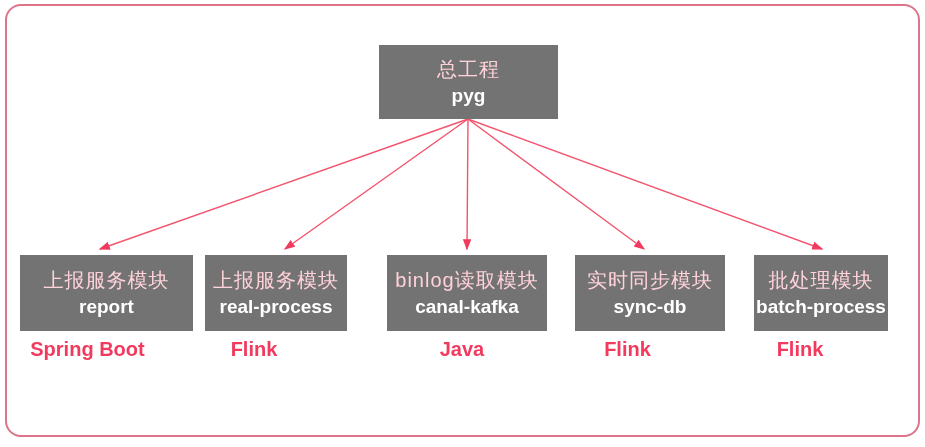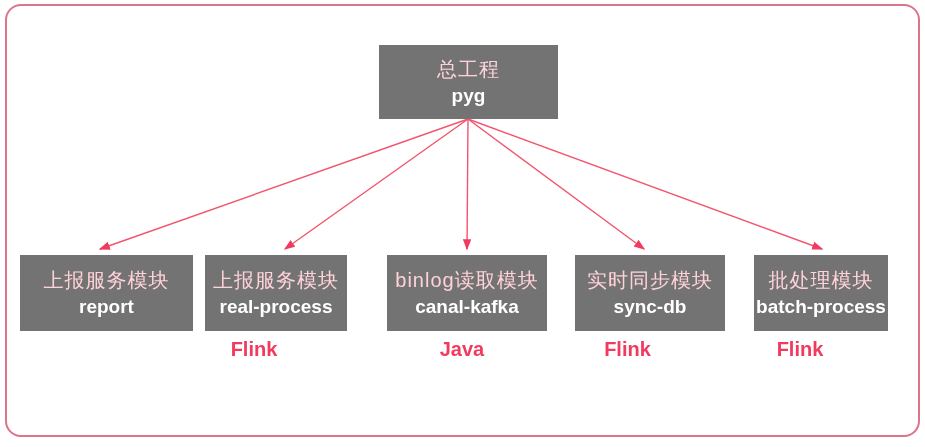--- a/index.html
+++ b/index.html
@@ -87,20 +87,21 @@
 
   <div class="node root-box">
     <div class="title">总工程</div>
     <div class="name">pyg</div>
   </div>
 
   <div class="node mod-box mod1">
     <div class="title">上报服务模块</div>
     <div class="name">report</div>
   </div>
+  <div class="tech tech1">Spring Boot</div>
 
   <div class="node mod-box mod2">
     <div class="title">上报服务模块</div>
     <div class="name">real-process</div>
   </div>
   <div class="tech tech2">Flink</div>
 
   <div class="node mod-box mod3">
     <div class="title">binlog读取模块</div>
     <div class="name">canal-kafka</div>

